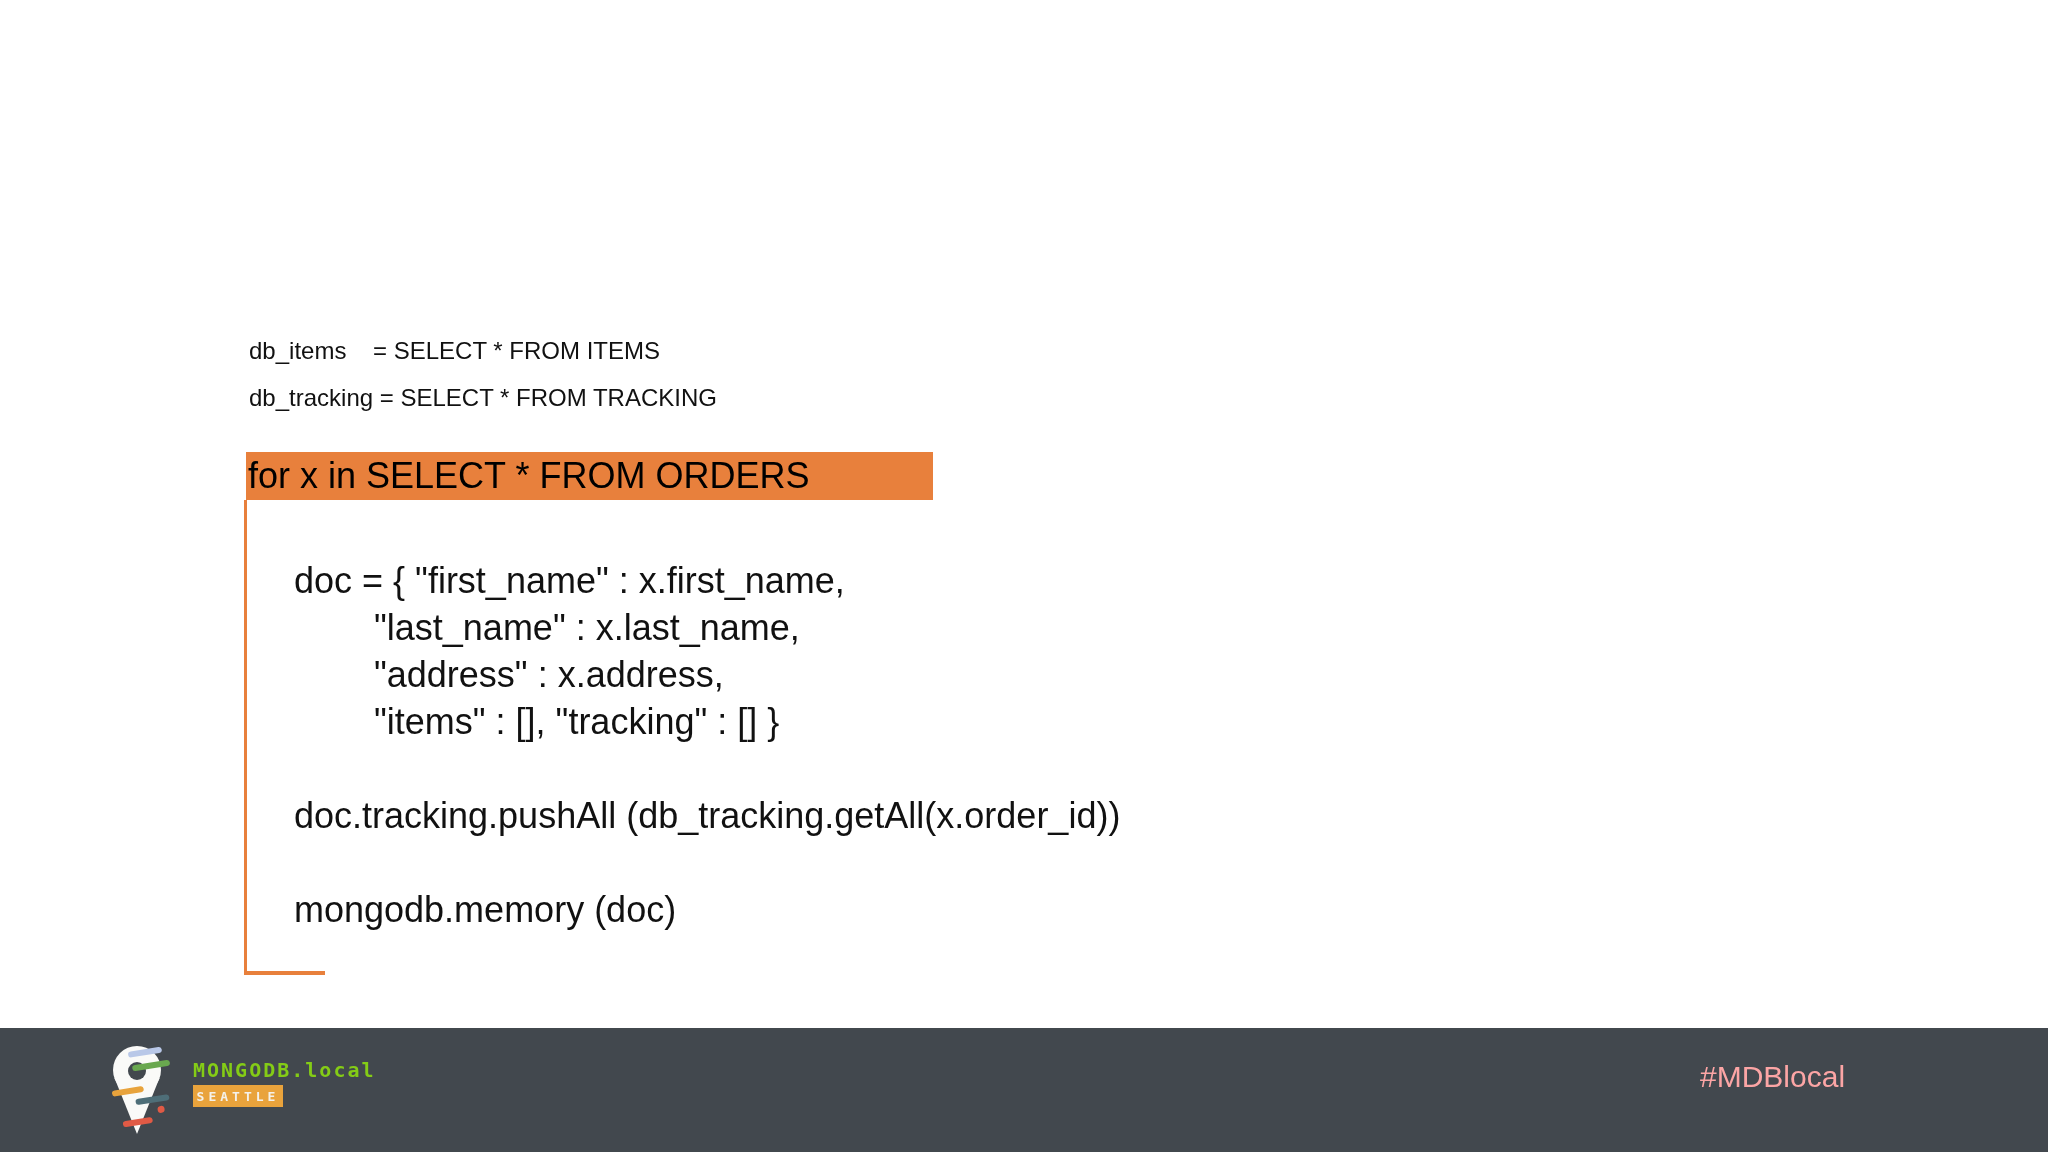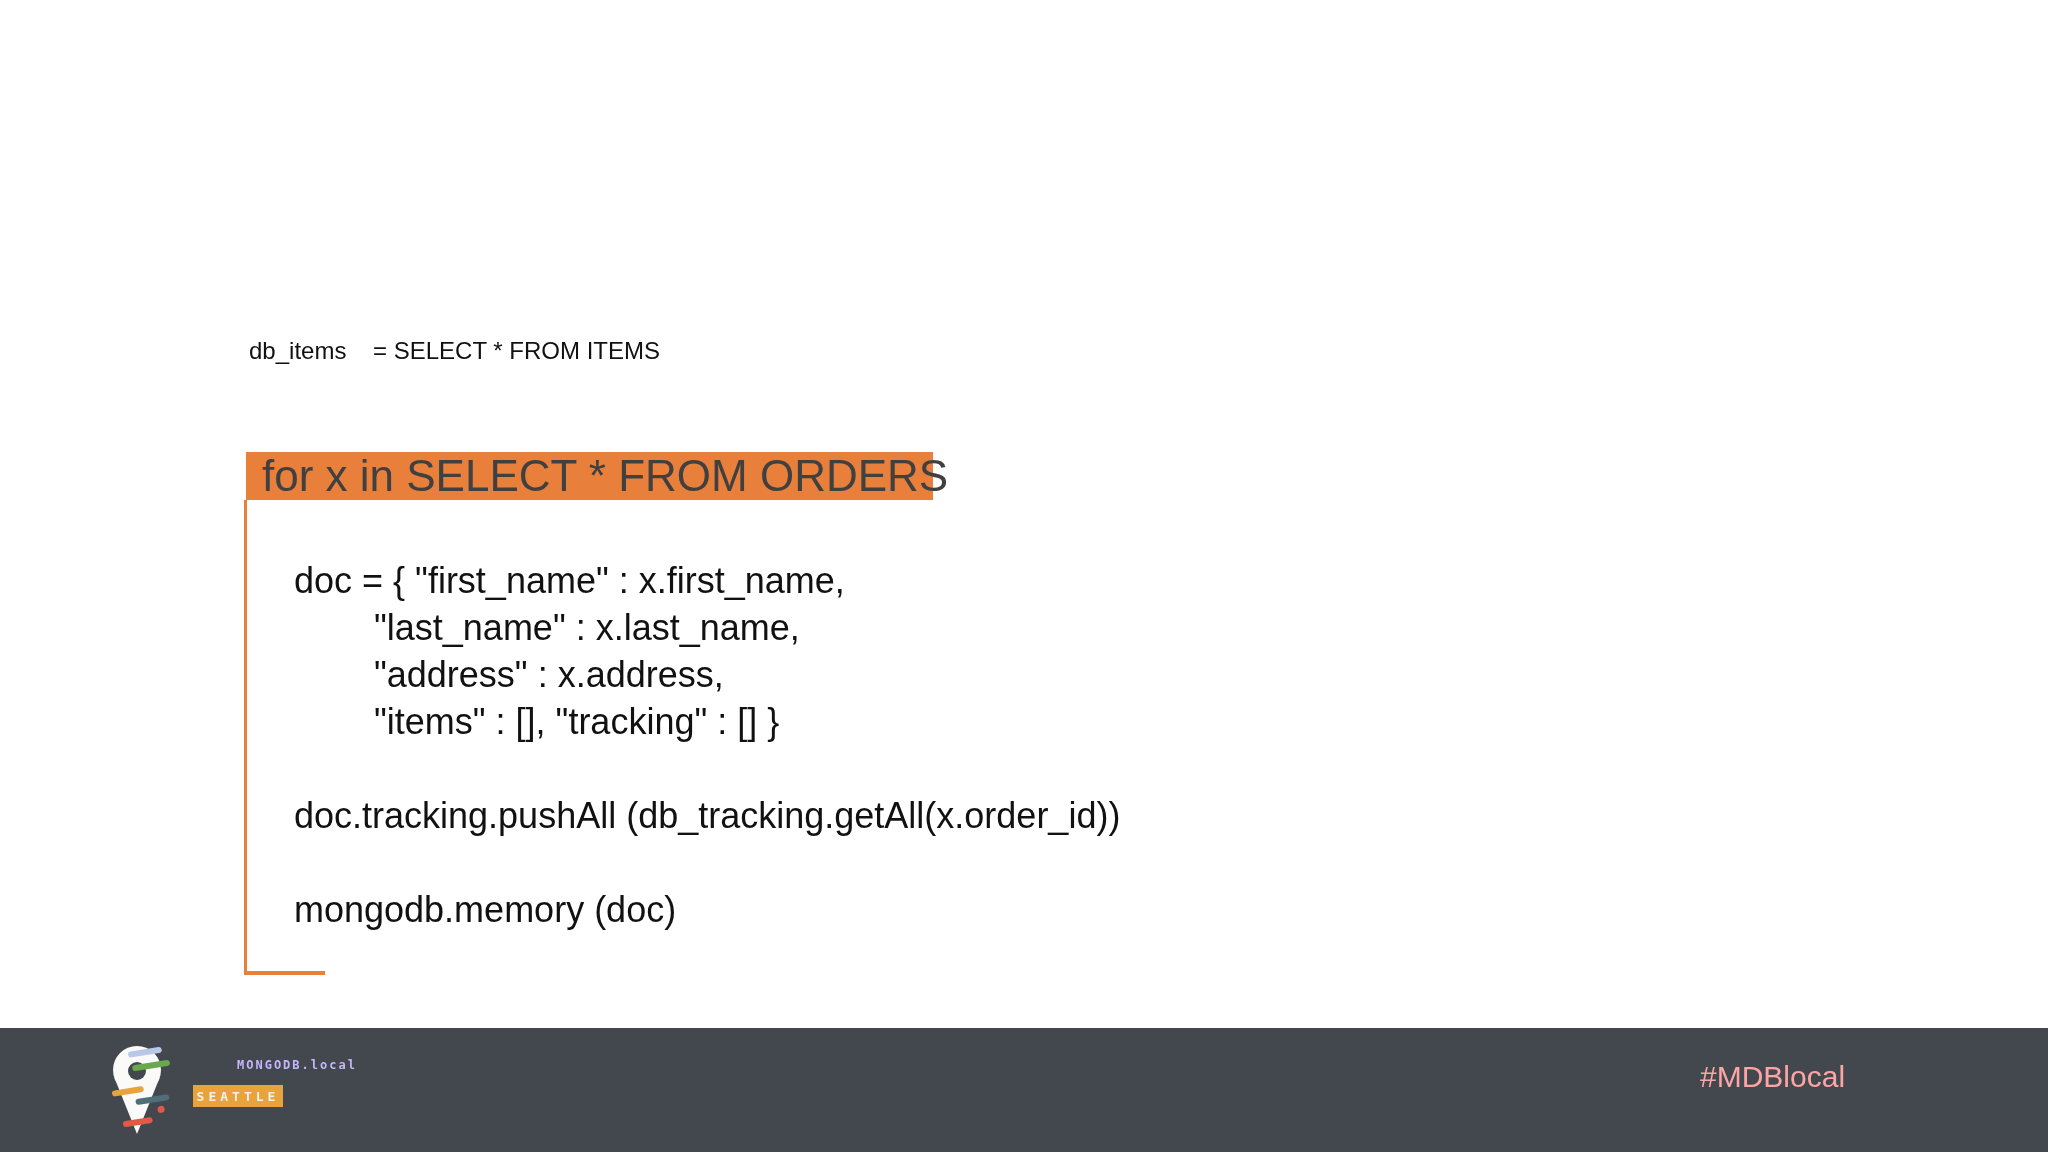--- a/index.html
+++ b/index.html
@@ -44,23 +44,23 @@
     position: absolute;
     left: 246px;
     top: 452px;
     width: 687px;
     height: 48px;
     background: #E8803C;
     display: flex;
     align-items: center;
   }
   .loop-box-label {
-    font-size: 44px;
-    color: #404040;
-    padding-left: 16px;
+    font-size: 36px;
+    color: #000000;
+    padding-left: 2px;
     white-space: pre;
   }
   .loop-bracket {
     position: absolute;
     left: 244px;
     top: 500px;
     width: 78px;
     height: 471px;
     border-left: 3px solid #E8803C;
     border-bottom: 4px solid #E8803C;
@@ -85,26 +85,25 @@
     left: 110px;
     top: 14px;
     width: 66px;
     height: 98px;
   }
   .footer-brand {
     position: absolute;
     left: 193px;
     top: 30px;
     font-family: "DejaVu Sans Mono", monospace;
-    font-size: 12px;
+    font-size: 20px;
     font-weight: bold;
     letter-spacing: 2px;
-    color: #c4b5fd;
+    color: #84cc16;
     white-space: nowrap;
-    margin-left: 44px;
   }
   .footer-badge {
     position: absolute;
     left: 193px;
     top: 57px;
     width: 90px;
     height: 22px;
     background: #E9A33C;
     display: flex;
     align-items: center;
@@ -124,21 +123,21 @@
     color: #fca5a5;
     white-space: nowrap;
   }
 </style>
 </head>
 <body>
 
 <div class="slide">
 
 
-  <div class="code-prelude"><div class="code-line">db_items    = SELECT * FROM ITEMS</div></div>
+  <div class="code-prelude"><div class="code-line">db_items    = SELECT * FROM ITEMS</div><div class="code-line">db_tracking = SELECT * FROM TRACKING</div></div>
 
   <div class="loop-box">
     <span class="loop-box-label">for x in SELECT * FROM ORDERS</span>
   </div>
 
   <div class="loop-bracket"></div>
 
   <div class="code-body">
       <div class="code-line">doc = { "first_name" : x.first_name,</div>
       <div class="code-line">        "last_name" : x.last_name,</div>

